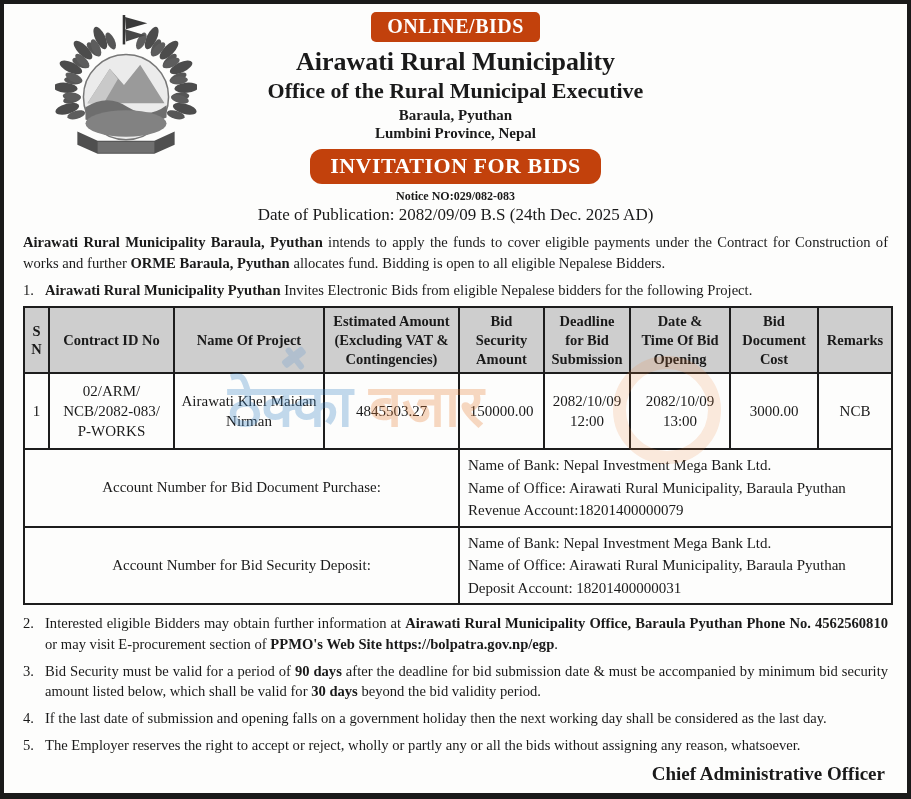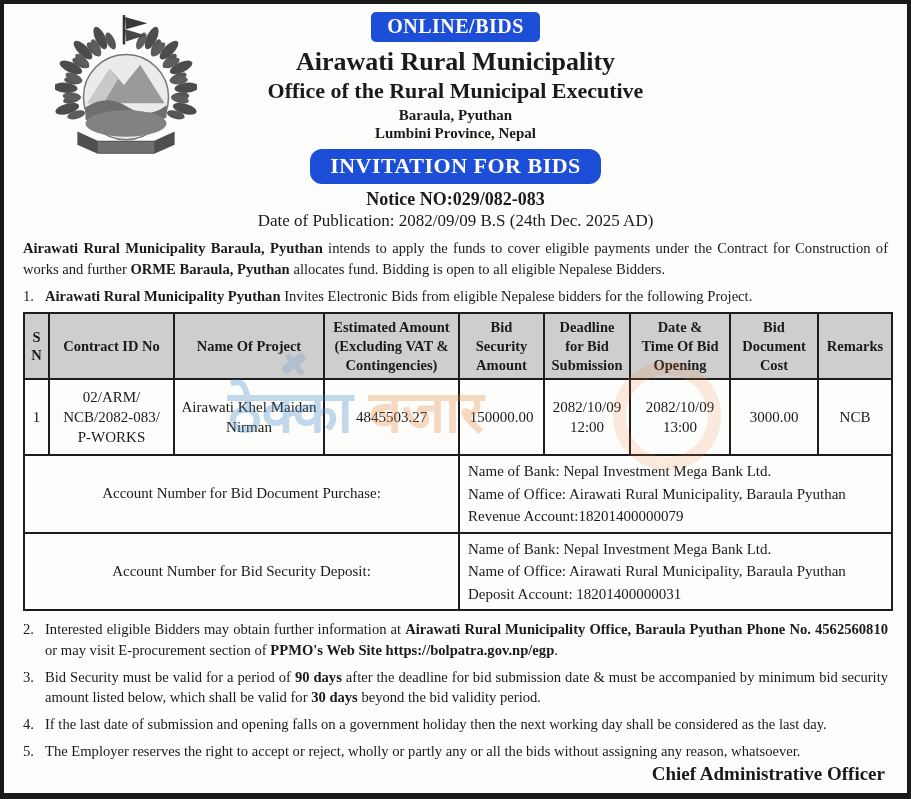--- a/index.html
+++ b/index.html
@@ -6,29 +6,29 @@
   .page {
     position:relative; width:911px; height:799px; box-sizing:border-box;
     margin:0 auto; background:#fdfdfc; color:#1a1a1a;
     border:4px solid #1a1a1a; border-bottom-width:6px;
     padding:6px 19px 8px 19px; overflow:hidden;
     font-family:"Liberation Serif","DejaVu Serif",serif;
   }
   
   .header { position:relative; text-align:center; }
   .logo { position:absolute; left:32px; top:2px; width:142px; height:152px; }
-  .badge { display:inline-block; background:#1d4ed8; color:#ffffff; font-weight:bold;
+  .badge { display:inline-block; background:#c2410c; color:#ffffff; font-weight:bold;
            border-radius:5px; letter-spacing:0.5px; }
   .badge-top { font-size:20px; padding:3px 16px 4px; margin-top:2px; }
   .title-municipality { font-size:26px; font-weight:bold; margin-top:5px; }
   .title-office { font-size:22px; font-weight:bold; margin-top:1px; }
   .title-addr { font-size:15px; font-weight:bold; margin-top:3px; }
   .title-prov { font-size:15px; font-weight:bold; margin-top:1px; }
   .badge-inv { font-size:22px; padding:4px 20px 5px; margin-top:7px;border-radius:12px; }
-  .notice-no { font-size:18px; font-weight:bold; margin-top:5px; }
+  .notice-no { font-size:12px; font-weight:bold; margin-top:5px; }
   .pub-date { font-size:17px; font-weight:normal; margin-top:1px; }
   
   .intro { margin:7px 0 0 0; font-size:14.6px; line-height:1.43; text-align:justify; }
   .list-item { display:flex; margin-top:6px; font-size:14.6px; line-height:1.42; }
   .list-item .num { flex:0 0 22px; }
   .list-item .itext { flex:1; text-align:justify; }
   b { font-weight:bold; }
   
   .table-wrap { position:relative; margin-top:6px; }
   table.bids { border-collapse:collapse; table-layout:fixed; width:868px; }

